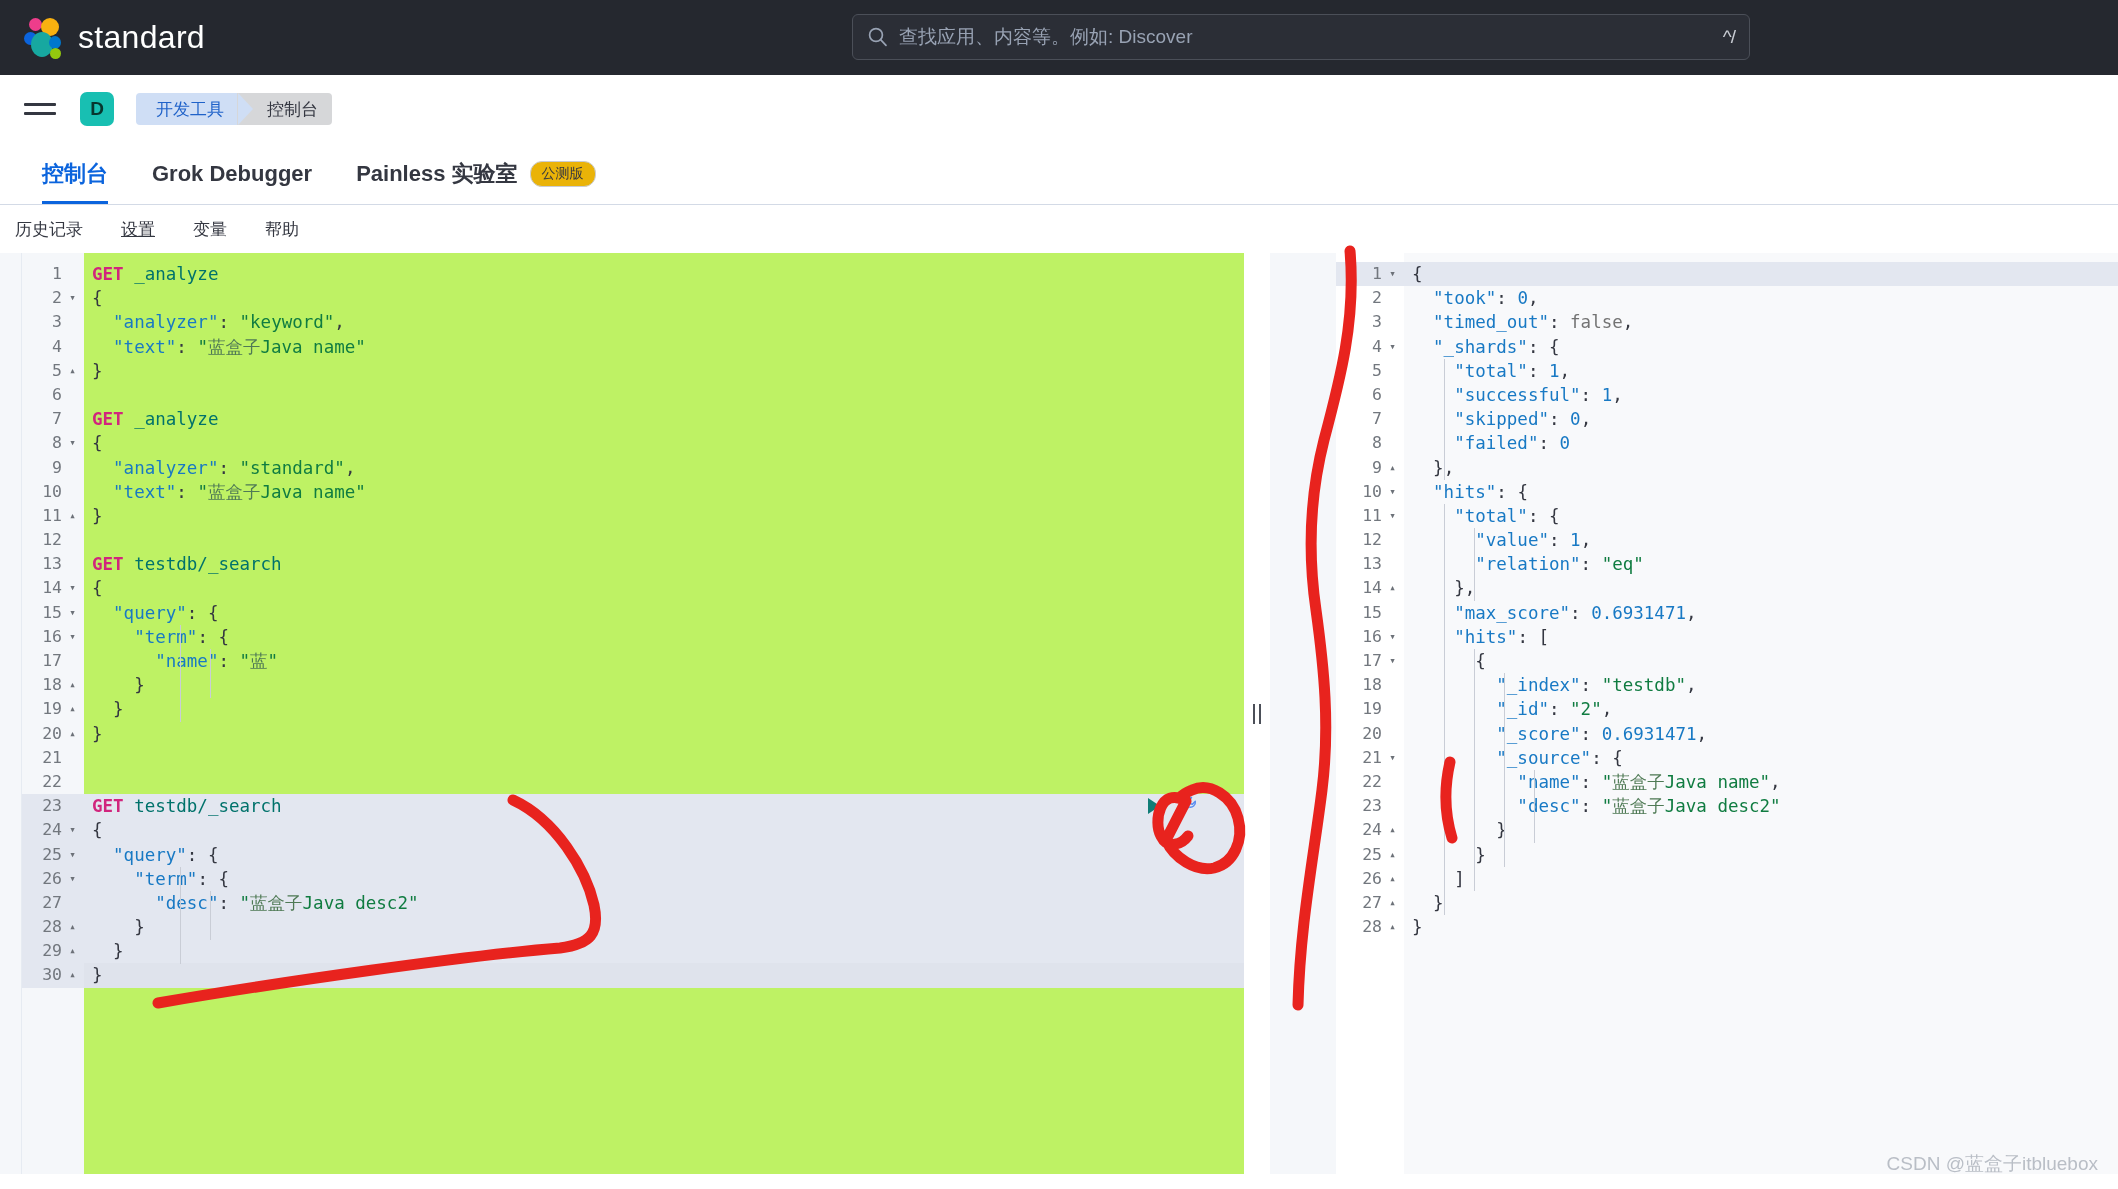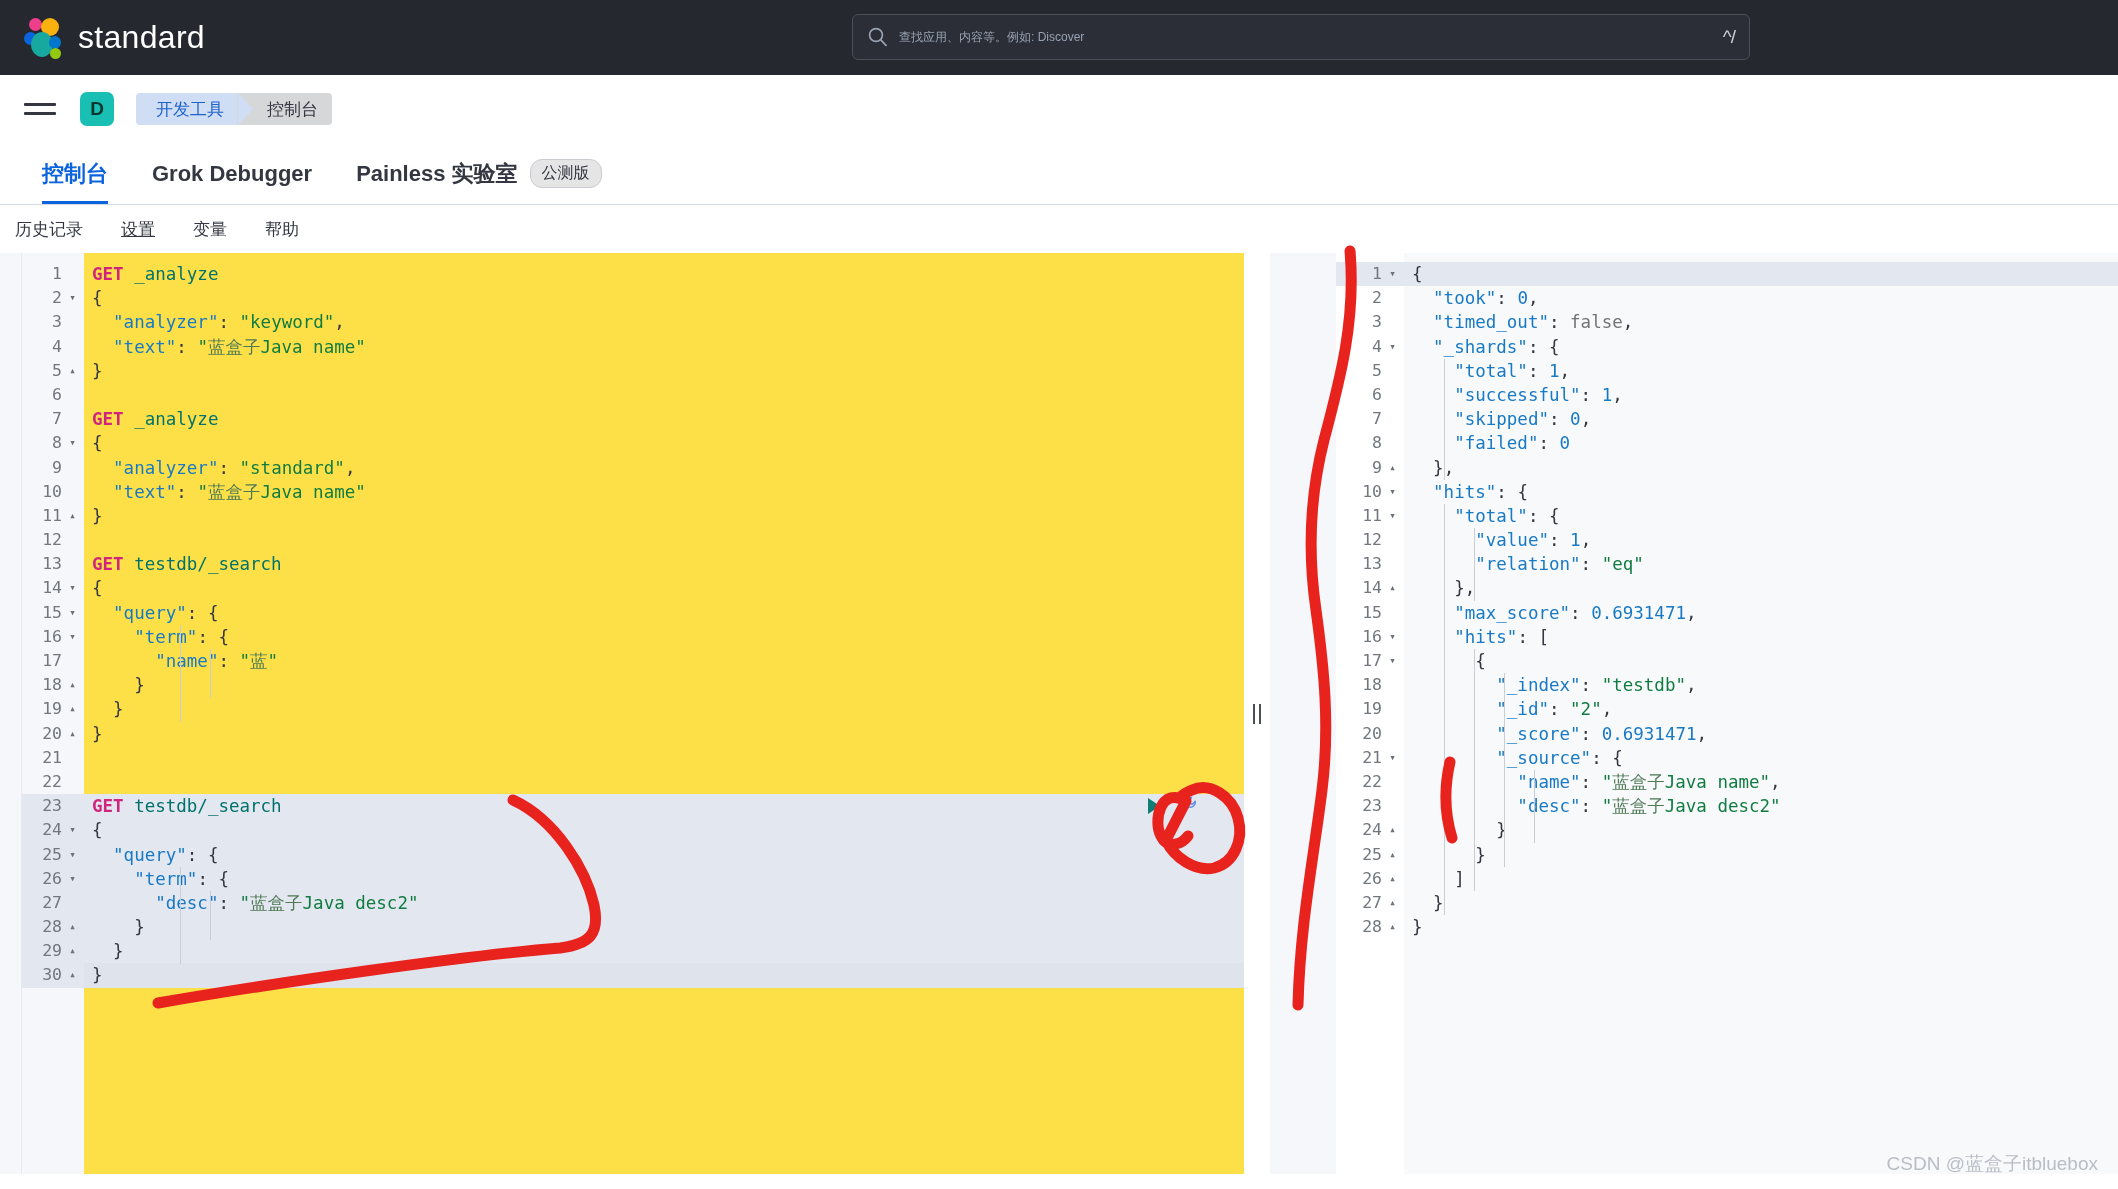--- a/index.html
+++ b/index.html
@@ -41,21 +41,21 @@
     width: 898px; height: 46px;
     background: #2b2e36;
     border: 1px solid #4b4f58;
     border-radius: 6px;
     display: flex; align-items: center;
     padding: 0 14px;
   }
   .gs-icon { width: 22px; height: 22px; flex: 0 0 22px; margin-right: 10px; }
   .gs-icon svg { display: block; }
   .gs-text {
-    color: #98a2b3; font-size: 12px; flex: 1;
+    color: #98a2b3; font-size: 19px; flex: 1;
     white-space: nowrap; overflow: hidden;
   }
   .gs-kbd { color: #c9cdd4; font-size: 19px; letter-spacing: -1px; }
 
   
   .breadcrumb-row {
     height: 68px;
     background: #ffffff;
     display: flex; align-items: center;
     padding-left: 24px;
@@ -113,25 +113,25 @@
     position: relative;
     cursor: pointer;
   }
   .tab.active { color: #0b64dd; }
   .tab.active::after {
     content: ""; position: absolute;
     left: 22px; right: 22px; bottom: 0; height: 3px;
     background: #0b64dd;
   }
   .tab-badge {
-    font-size: 16px; font-weight: 400; color: #343741;
+    font-size: 14px; font-weight: 400; color: #343741;
     border: 1px solid #c9ccd3;
     border-radius: 12px;
     padding: 3px 11px;
-    background: #e5e5e5;
+    background: #eab308;
   }
 
   
   .submenu {
     height: 48px;
     display: flex; align-items: center;
     padding-left: 11px;
     gap: 30px;
     background: #fff;
   }
@@ -180,21 +180,21 @@
   .gline.sel { background: #e3e7f0; }
   .fold {
     width: 15px; display: inline-block; text-align: center;
     color: #6c7178; font-size: 11px; margin-left: 3px;
   }
   .fold.empty { visibility: hidden; }
 
   .code {
     flex: 1;
     padding-top: 9px;
-    background: #fde047;
+    background: #bef264;
     position: relative;
     overflow: hidden;
   }
   .right-pane .code { background: #f8f9fb; }
   .cline {
     height: 24.2px;
     white-space: pre;
     padding-left: 8px;
     color: #343741;
   }

